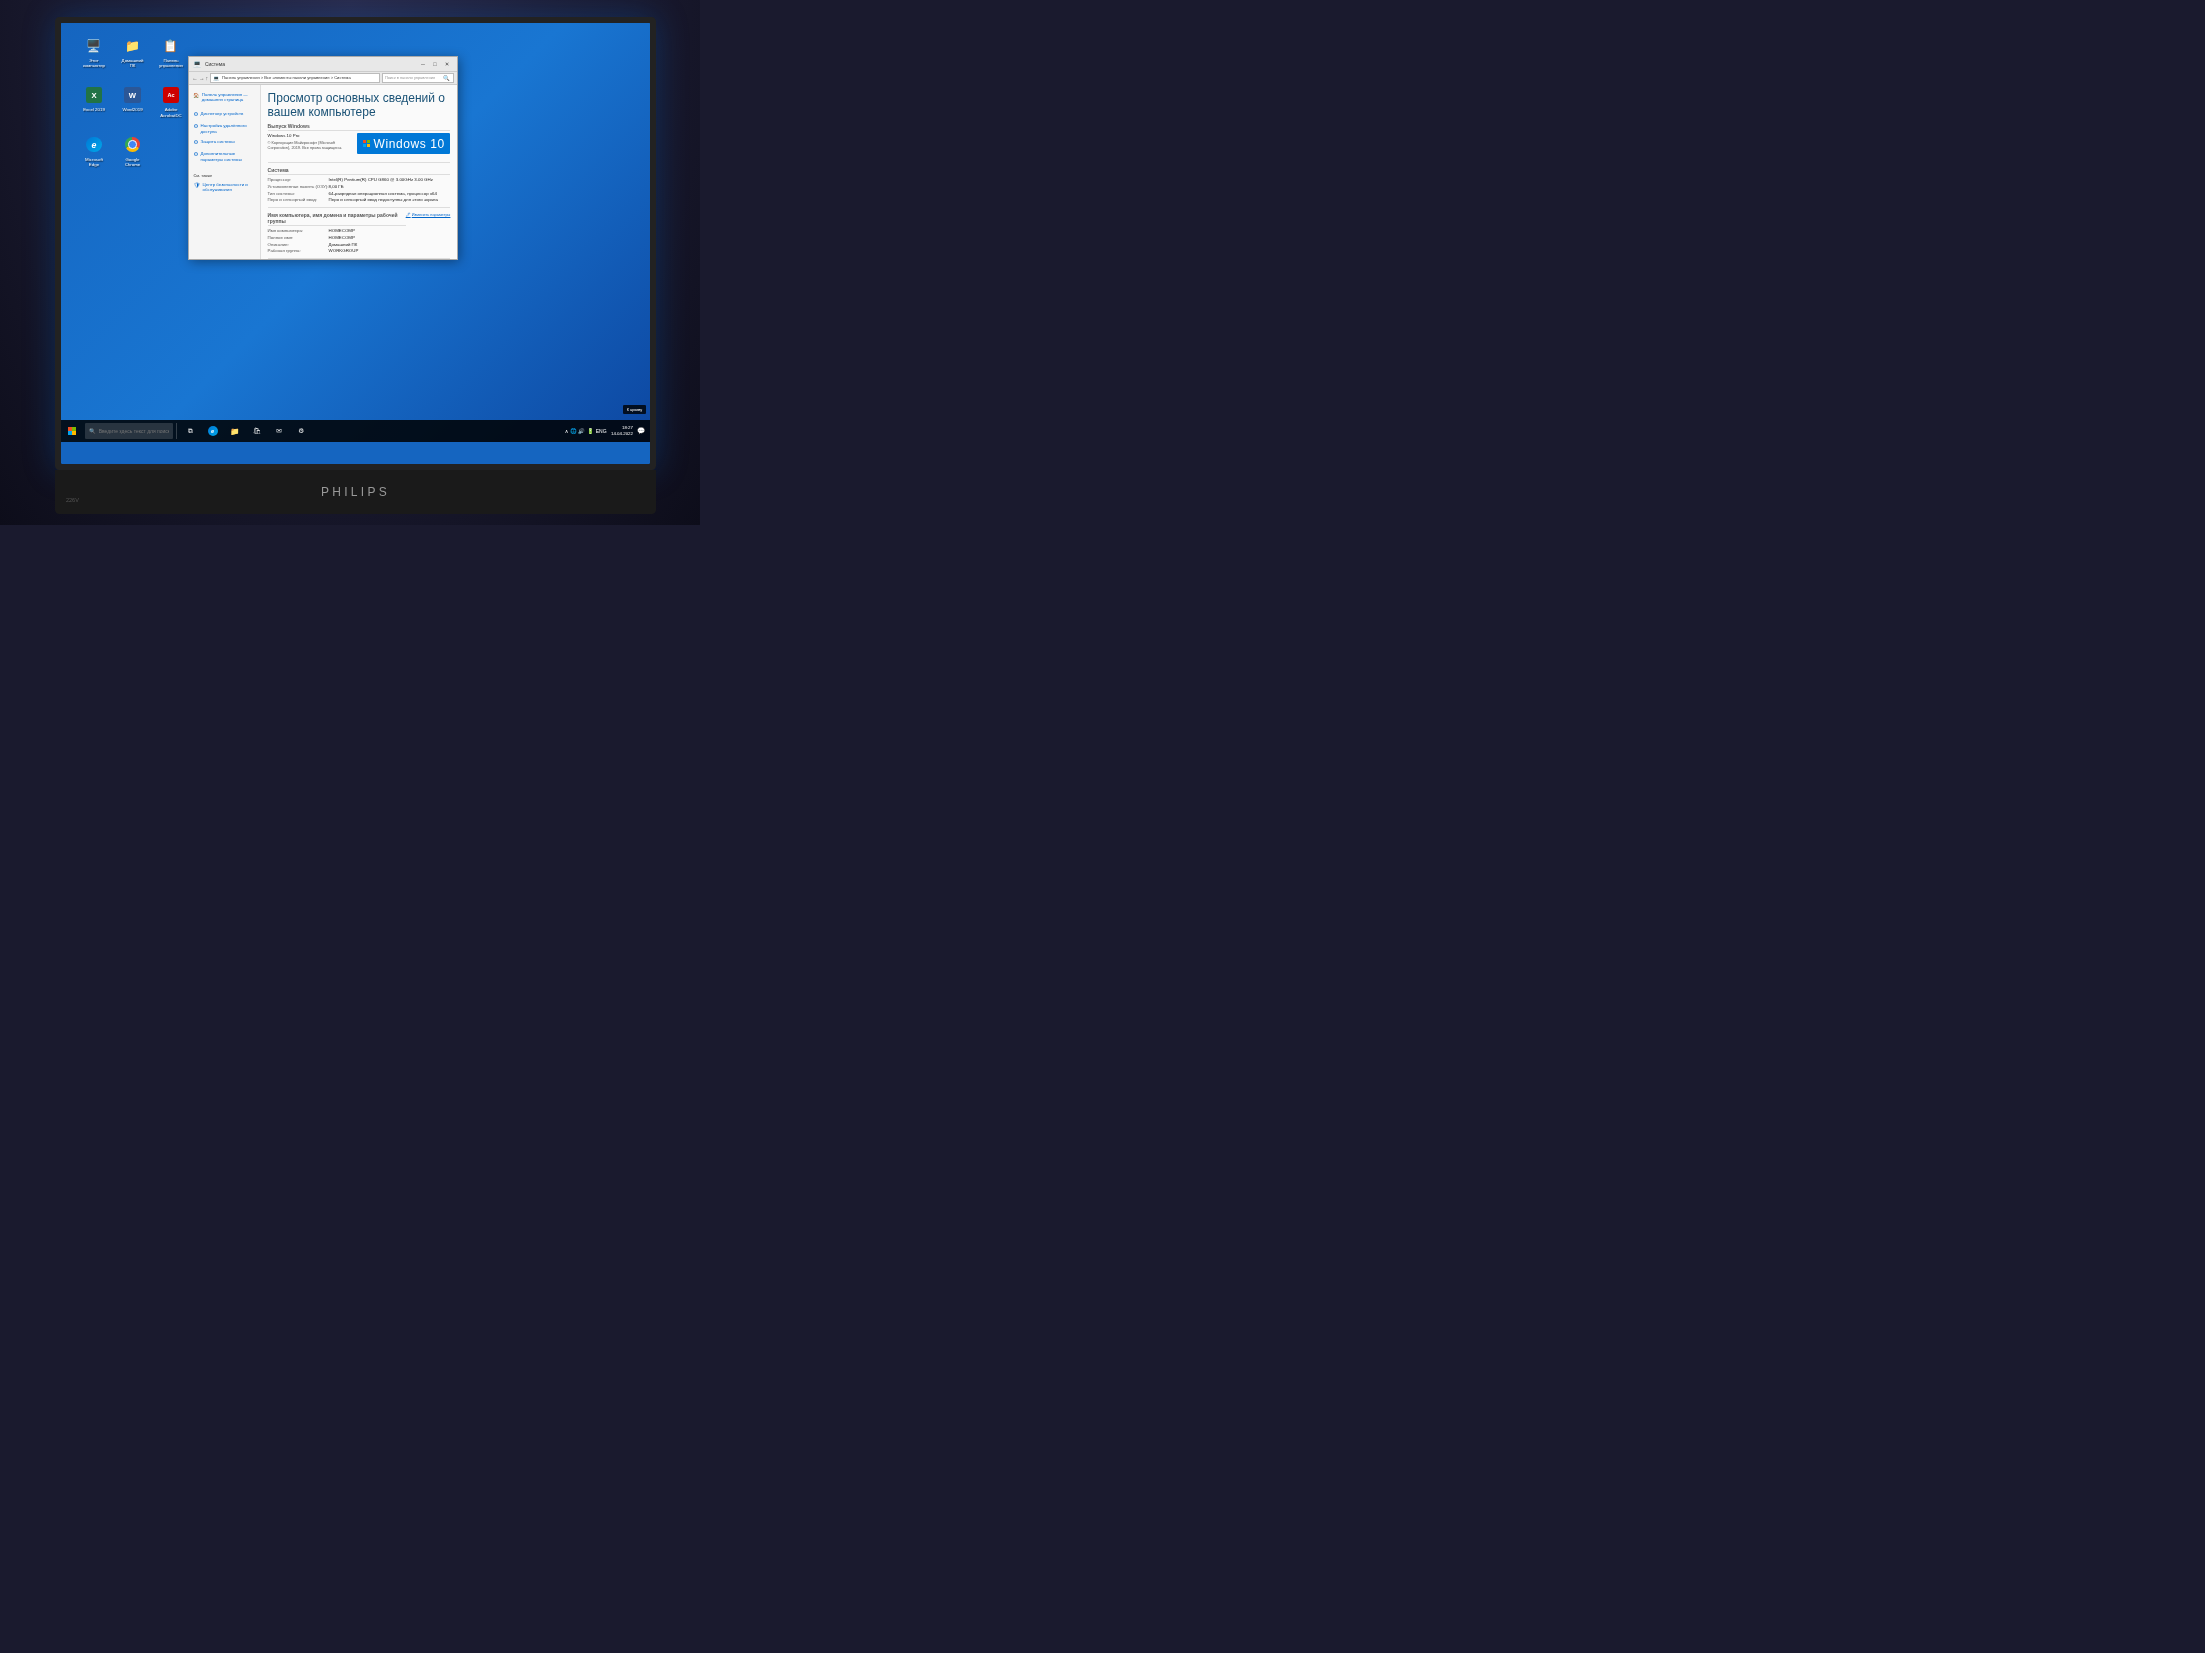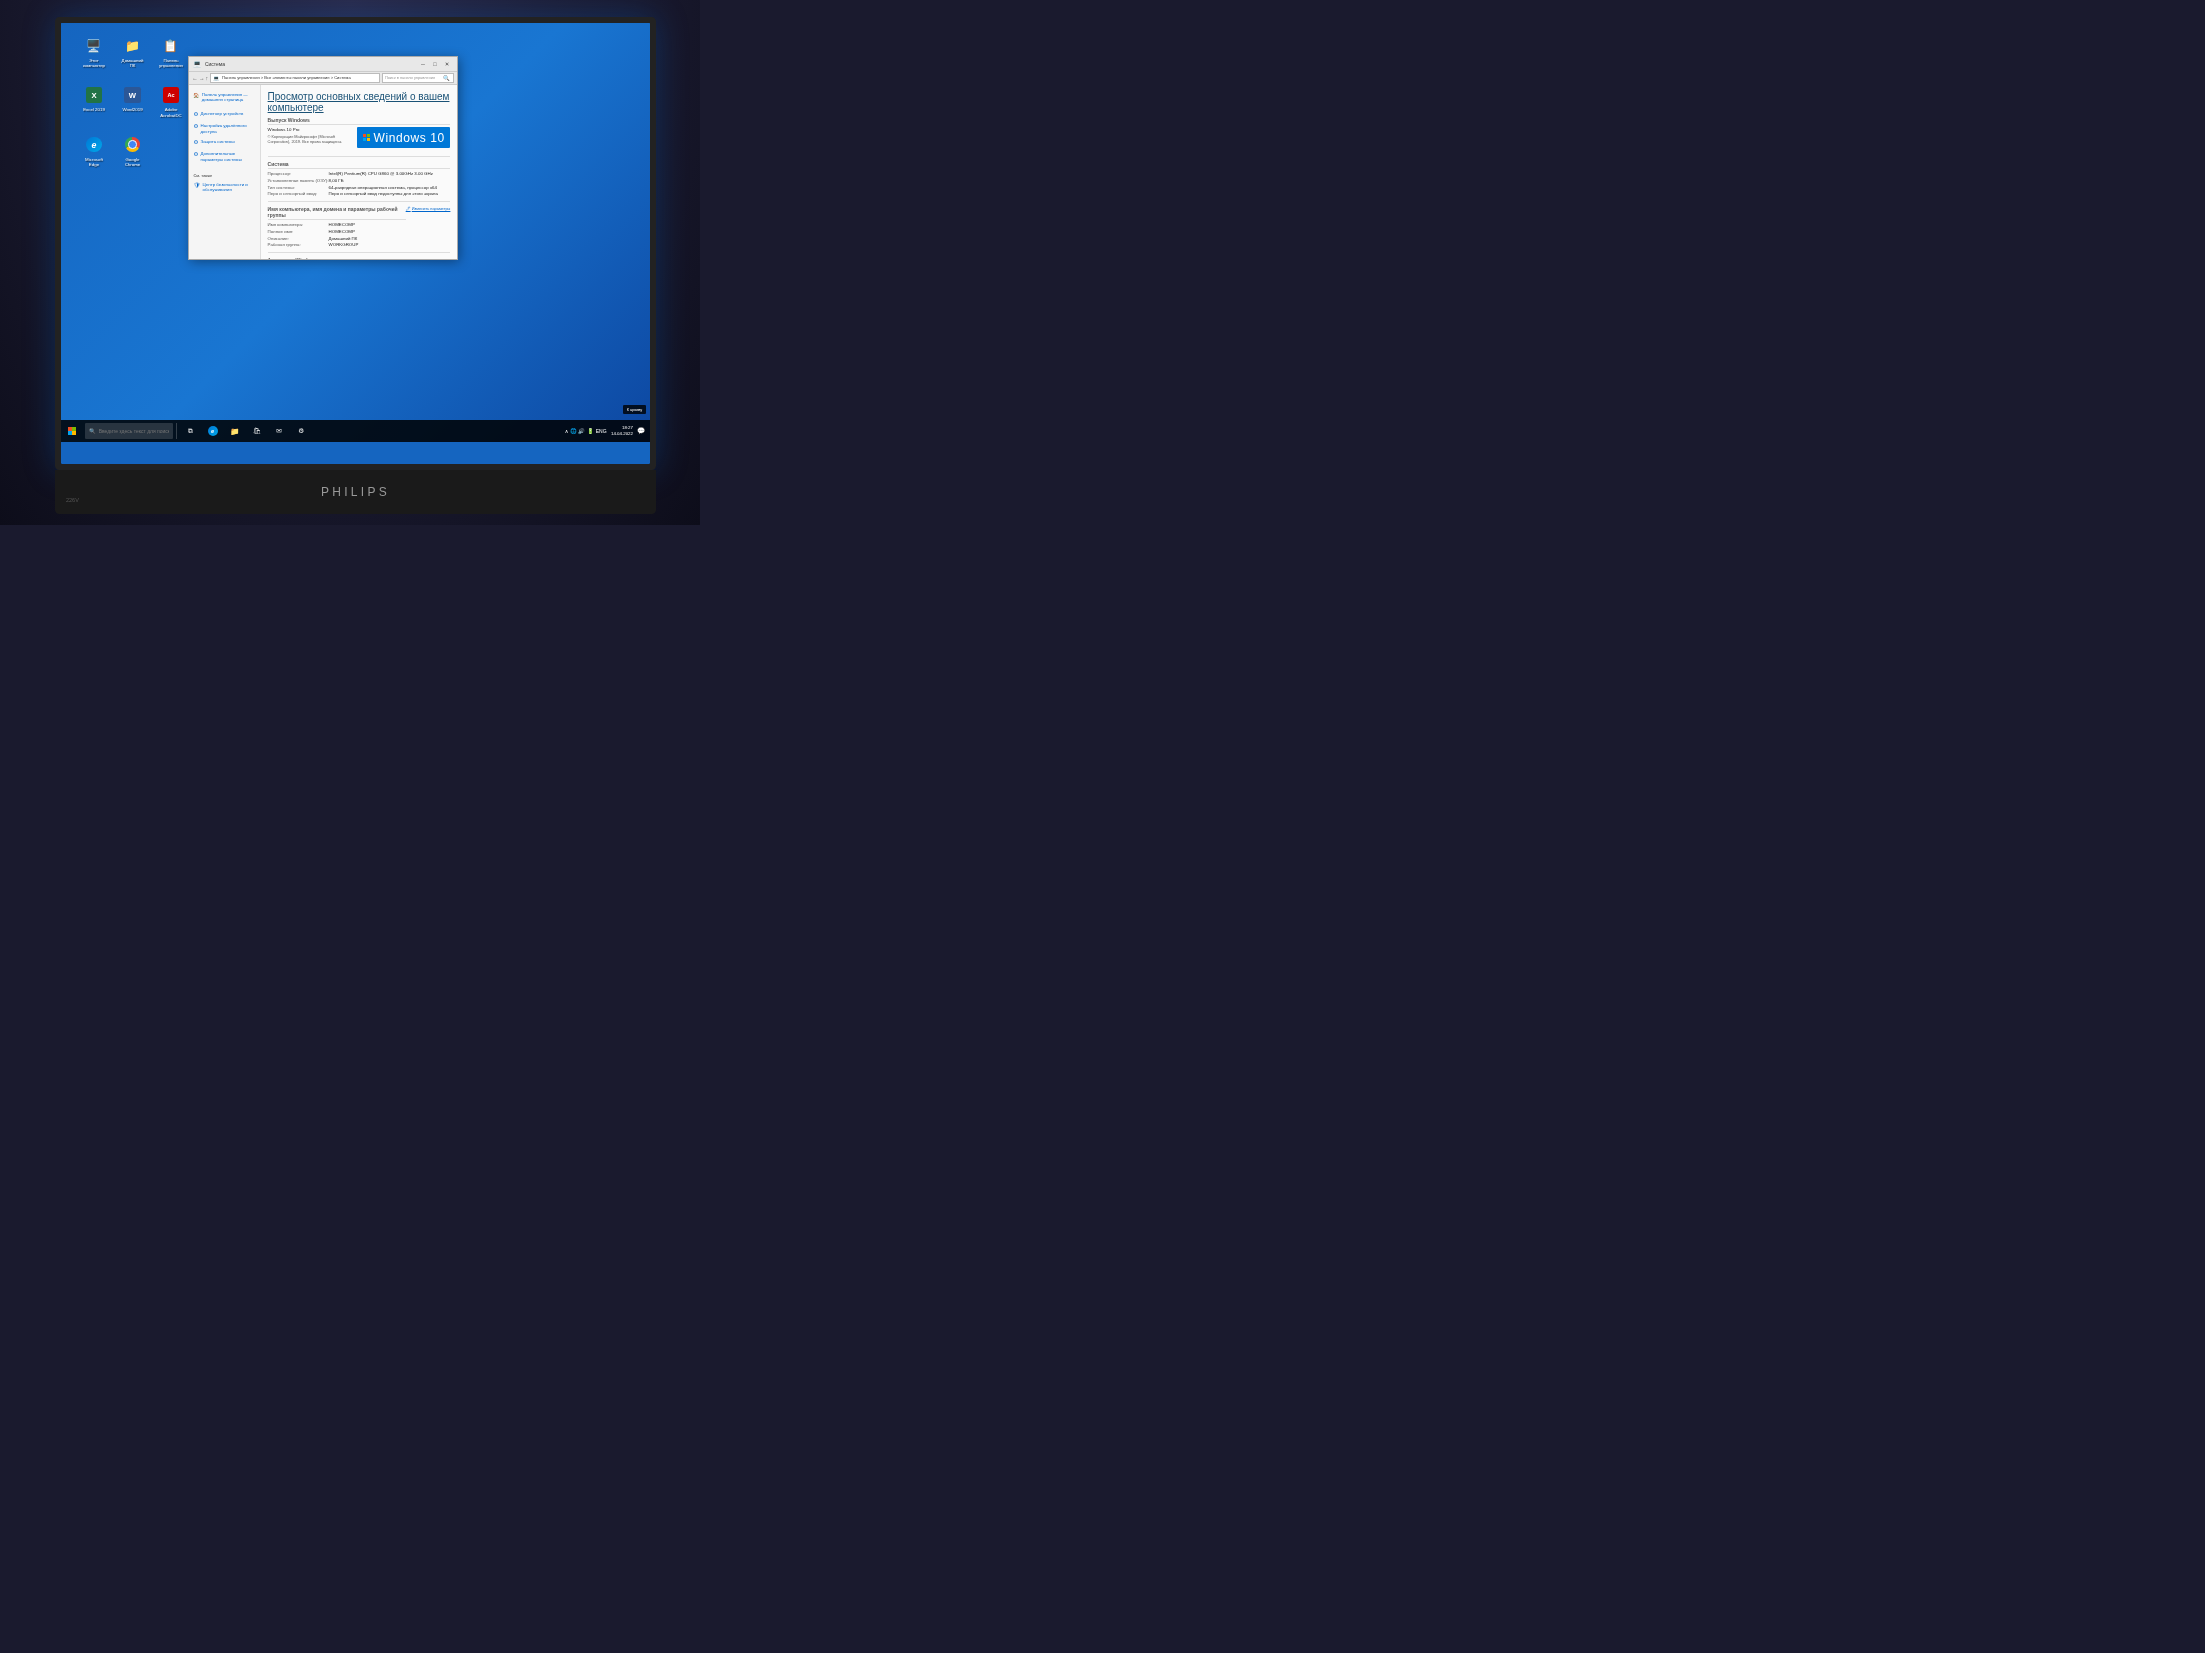--- a/index.html
+++ b/index.html
@@ -324,25 +324,24 @@
     }
 
     .window-main {
       flex: 1;
       padding: 5.5px 6.6px;
       overflow-y: auto;
       background: #fafafa;
     }
 
     .section-title {
-      font-size: 10px;
+      font-size: 12px;
       color: #1a5276;
       font-weight: normal;
       margin-bottom: 4.4px;
-      text-decoration: underline;
     }
 
     .subsection-title {
       font-size: 5px;
       color: #555;
       font-weight: bold;
       margin-bottom: 2.2px;
       padding-bottom: 1.1px;
       border-bottom: 0.6px solid #ddd;
     }

